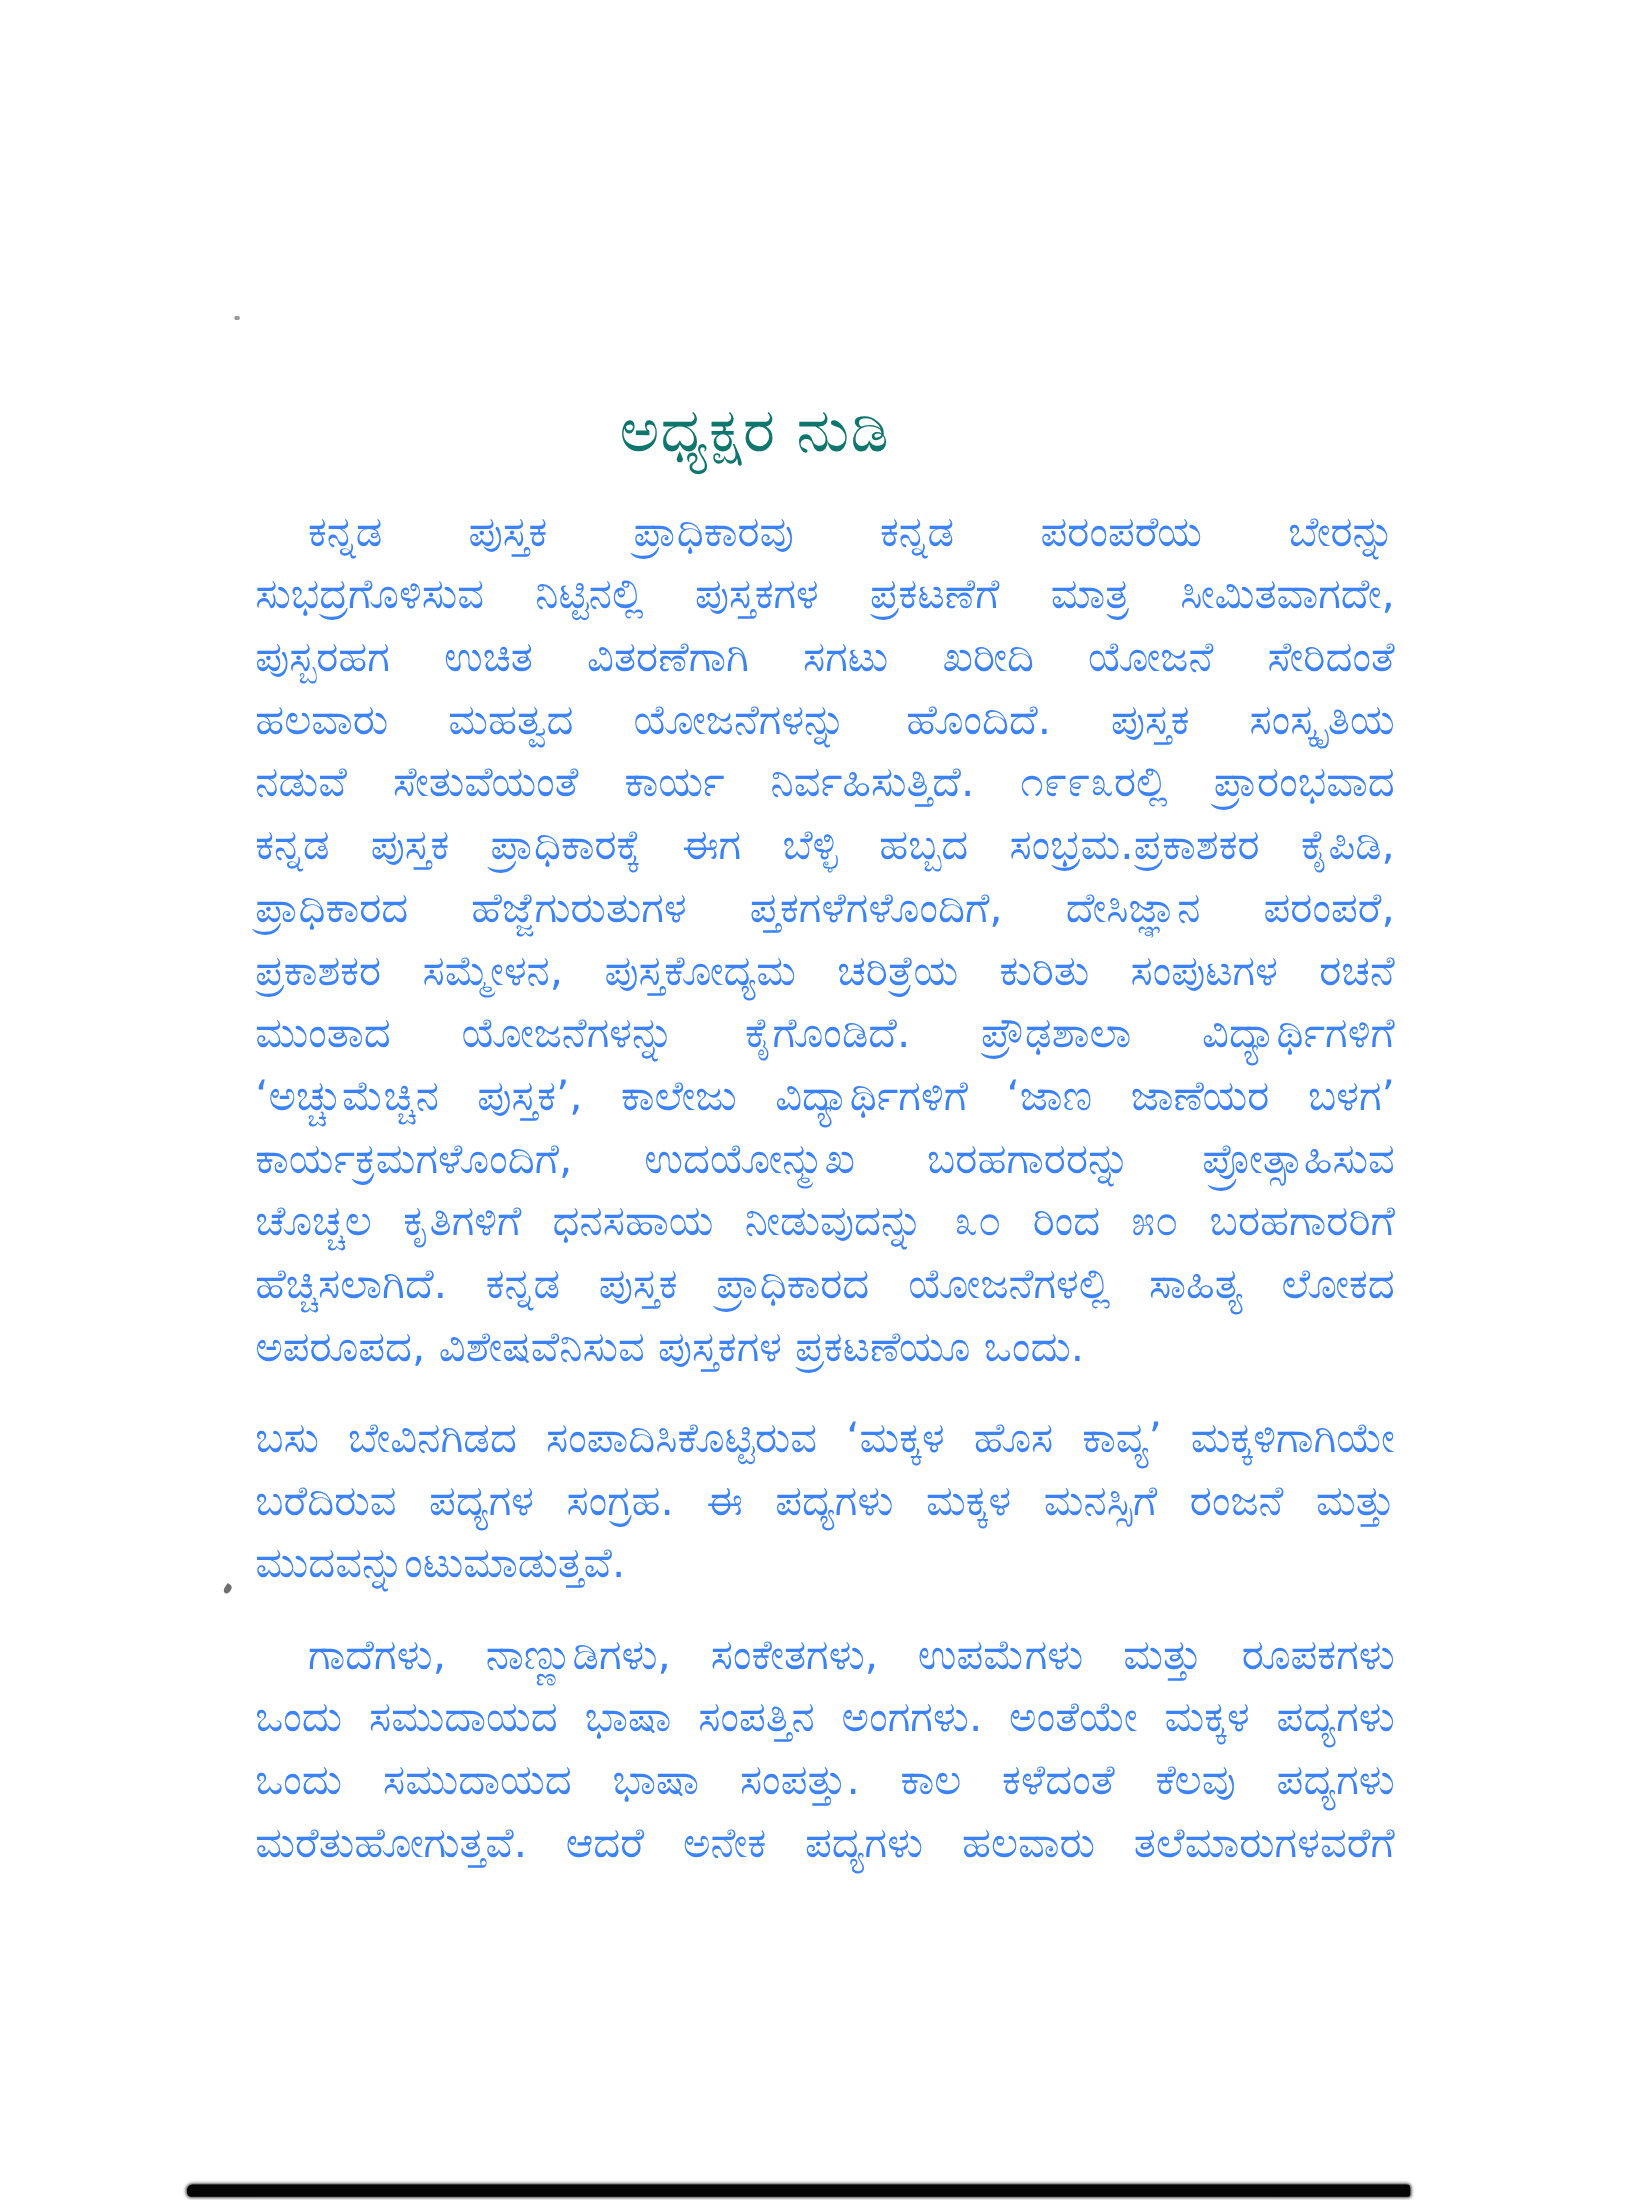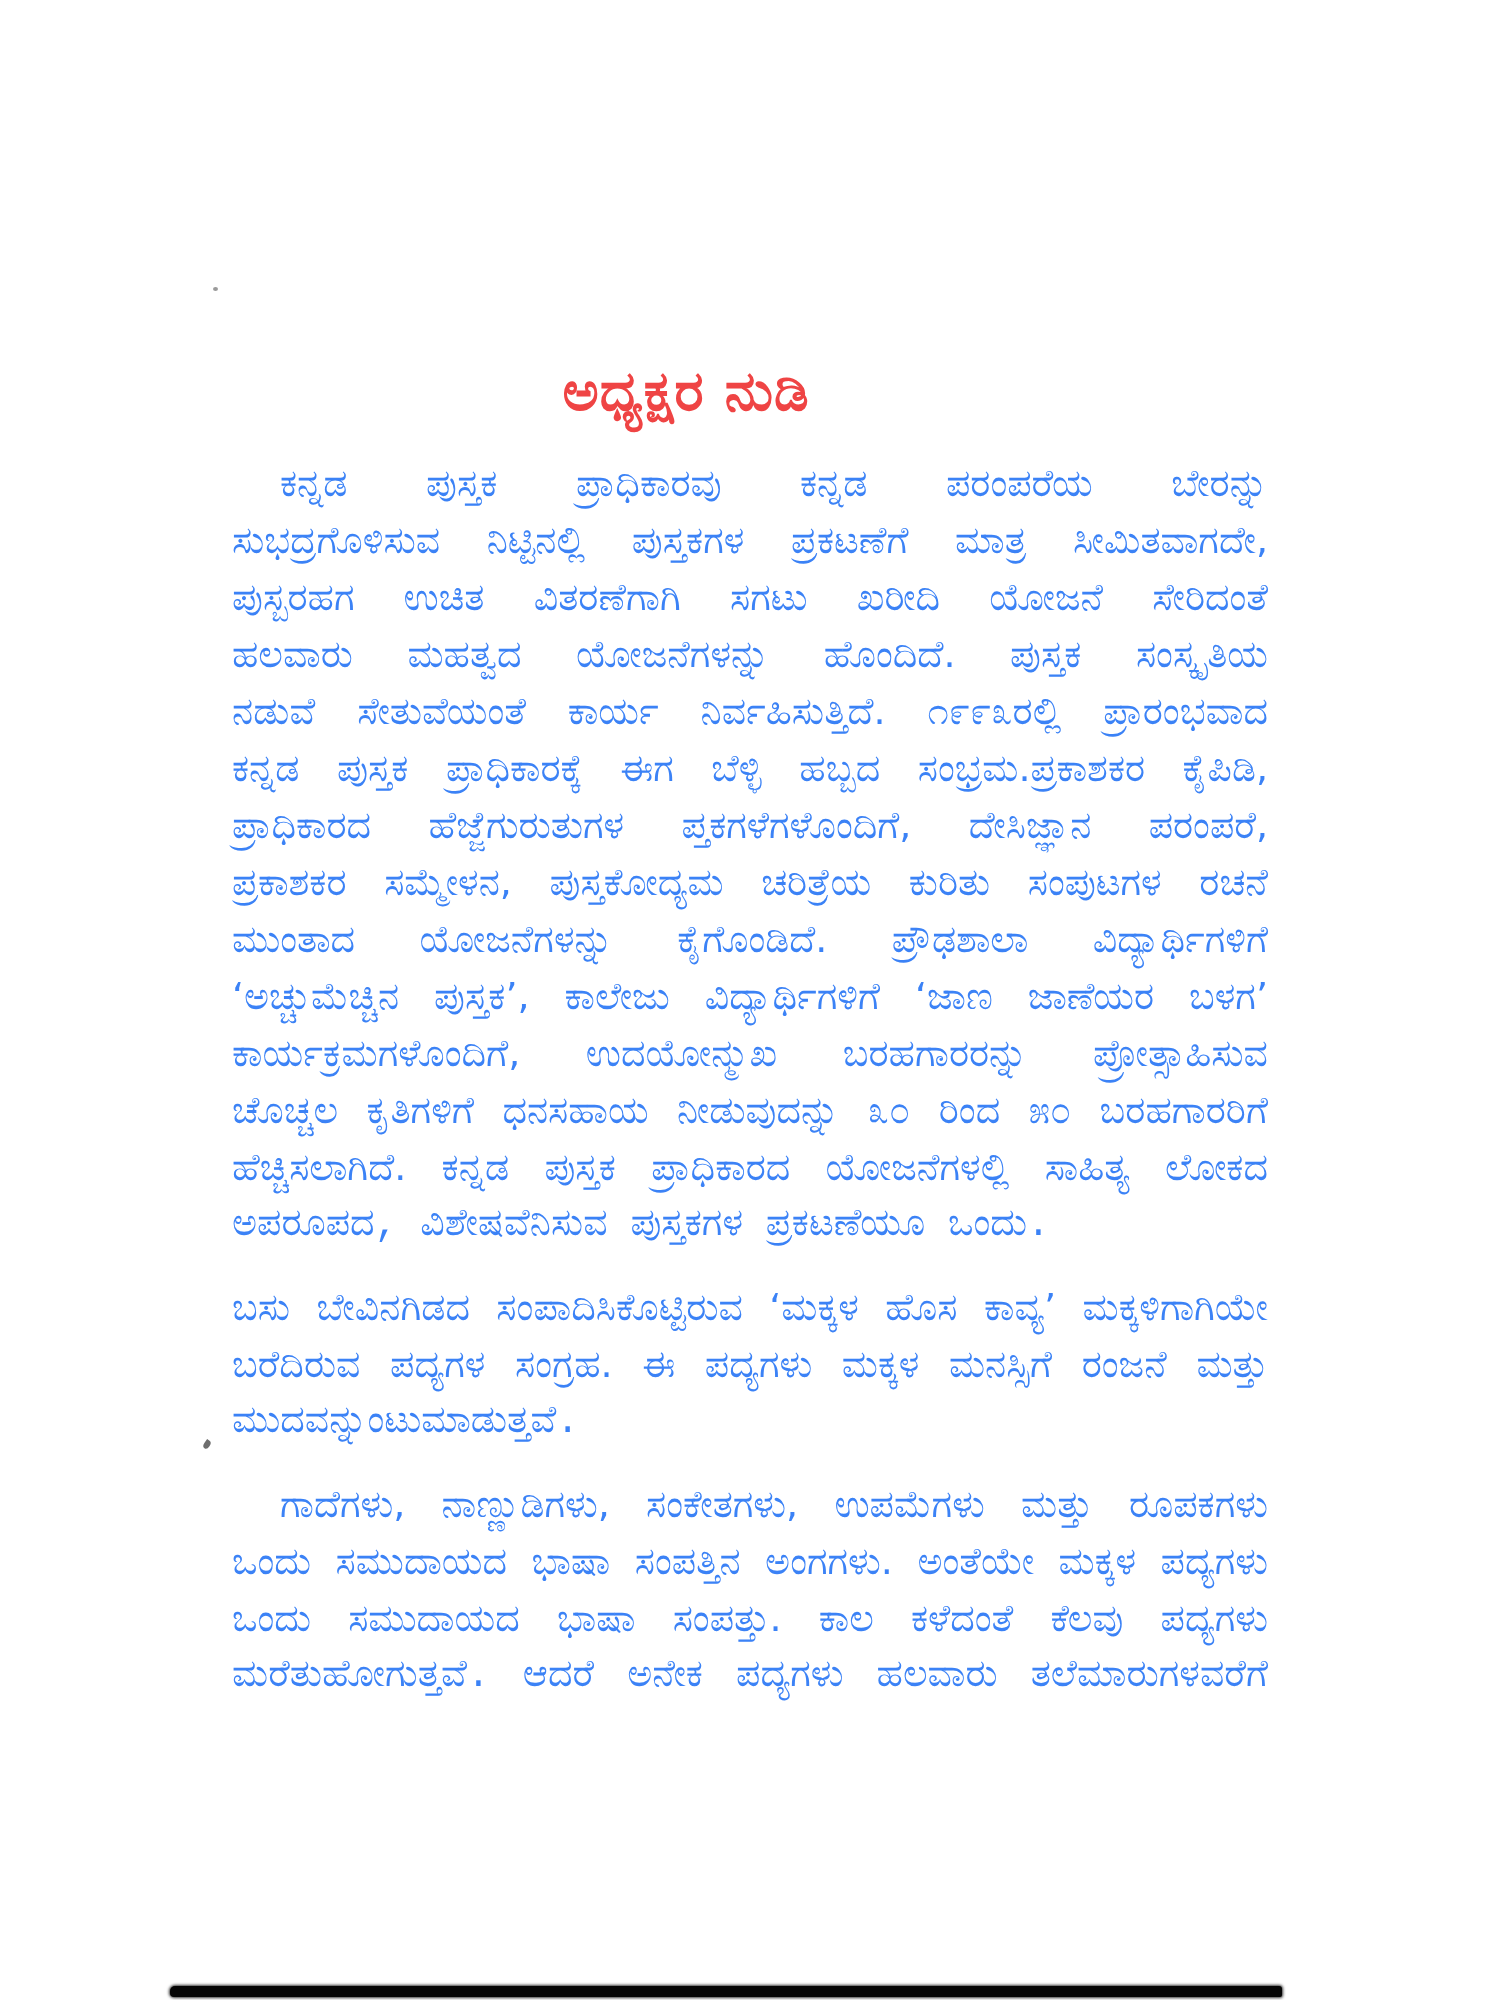--- a/index.html
+++ b/index.html
@@ -22,23 +22,23 @@
   }
   .doc-title {
     position: absolute;
     left: 232px;
     top: 322px;
     width: 1036px;
     text-align: center;
     padding-right: 128px;
     box-sizing: border-box;
     font-size: 55px;
-    font-weight: bold;
+    font-weight: normal;
     letter-spacing: 1px;
-    color: #ef4444;
+    color: #0f766e;
   }
   .content {
     position: absolute;
     left: 232px;
     top: 455px;
     width: 1036px;
     font-size: 38px;
     font-weight: 500;
     color: #3b82f6;
   }
@@ -48,21 +48,20 @@
   .line {
     line-height: 57px;
     height: 57px;
     text-align: justify;
     text-align-last: justify;
     white-space: nowrap;
     overflow: visible;
   }
   .line.last {
     text-align-last: left;
-    font-family: Liberation Mono, monospace;
   }
   .para.continues .line.last {
     text-align-last: justify;
   }
   .line.first {
     text-indent: 48px;
   }
   .scan-edge {
     position: absolute;
     left: 170px;

